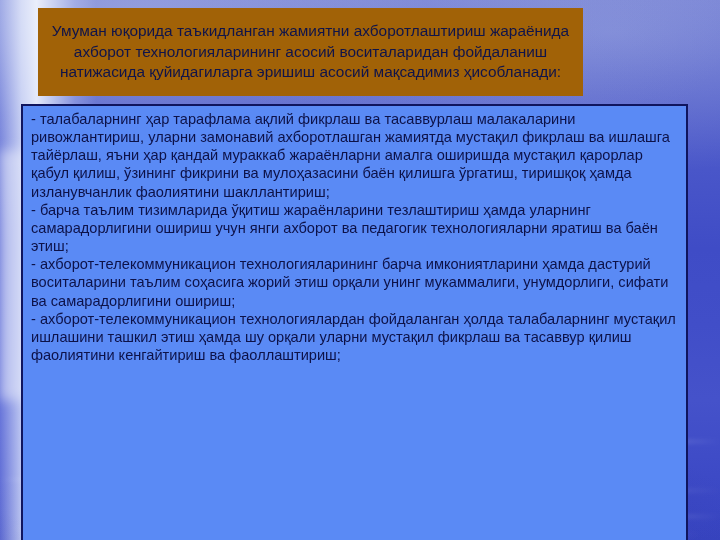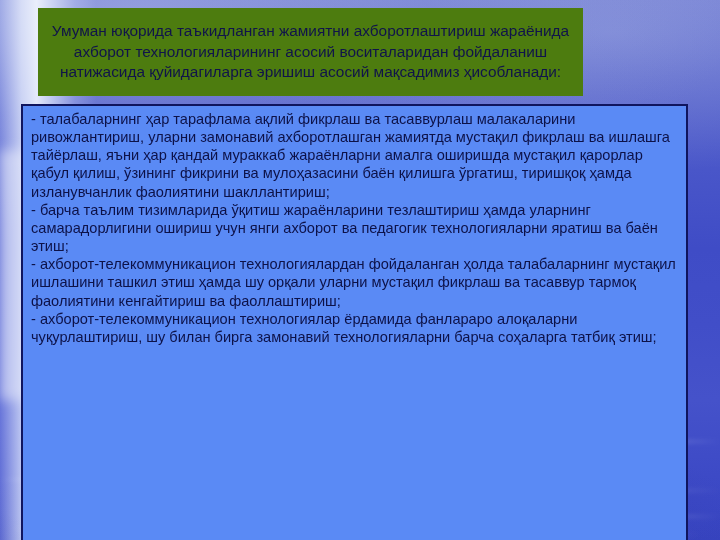--- a/index.html
+++ b/index.html
@@ -95,21 +95,21 @@
     background: radial-gradient(135% 120% at 50% 45%, rgba(0,0,0,0) 55%, rgba(20,26,95,0.35) 100%);
   }
 
   
   #title-box {
     position: absolute;
     left: 38px;
     top: 8px;
     width: 545px;
     height: 88px;
-    background: #4d7c0f;
+    background: #a16207;
     display: flex;
     align-items: center;
     justify-content: flex-start;
     box-sizing: border-box;
     padding: 2px 6px;
   }
   #title-text {
     color: #10144a;
     font-size: 15.4px;
     line-height: 1.33;
@@ -163,17 +163,17 @@
 
   <div class="bg-vignette"></div>
 
   <div id="title-box">
     <div id="title-text">Умуман юқорида таъкидланган жамиятни ахборотлаштириш жараёнида ахборот технологияларининг асосий воситаларидан фойдаланиш натижасида қуйидагиларга эришиш асосий мақсадимиз ҳисобланади:</div>
   </div>
 
   <div id="body-box">
     <p class="bullet">- талабаларнинг ҳар тарафлама ақлий фикрлаш ва тасаввурлаш малакаларини ривожлантириш, уларни замонавий ахборотлашган жамиятда мустақил фикрлаш ва ишлашга тайёрлаш, яъни ҳар қандай мураккаб жараёнларни амалга оширишда мустақил қарорлар қабул қилиш, ўзининг фикрини ва мулоҳазасини баён қилишга ўргатиш, тиришқоқ ҳамда изланувчанлик фаолиятини шакллантириш;</p>
     <p class="bullet">- барча таълим тизимларида ўқитиш жараёнларини тезлаштириш ҳамда уларнинг самарадорлигини ошириш учун янги ахборот ва педагогик технологияларни яратиш ва баён этиш;</p>
-    <p class="bullet">- ахборот-телекоммуникацион технологиялардан фойдаланган ҳолда талабаларнинг мустақил ишлашини ташкил этиш ҳамда шу орқали уларни мустақил фикрлаш ва тасаввур тармоқ фаолиятини кенгайтириш ва фаоллаштириш;</p>
-    <p class="bullet">- ахборот-телекоммуникацион технологиялар ёрдамида фанлараро алоқаларни чуқурлаштириш, шу билан бирга замонавий технологияларни барча соҳаларга татбиқ этиш;</p>
+    <p class="bullet">- ахборот-телекоммуникацион технологияларининг барча имкониятларини ҳамда дастурий воситаларини таълим соҳасига жорий этиш орқали унинг мукаммалиги, унумдорлиги, сифати ва самарадорлигини ошириш;</p>
+    <p class="bullet">- ахборот-телекоммуникацион технологиялардан фойдаланган ҳолда талабаларнинг мустақил ишлашини ташкил этиш ҳамда шу орқали уларни мустақил фикрлаш ва тасаввур қилиш фаолиятини кенгайтириш ва фаоллаштириш;</p>
   </div>
 
 </div>
 
 </body></html>

